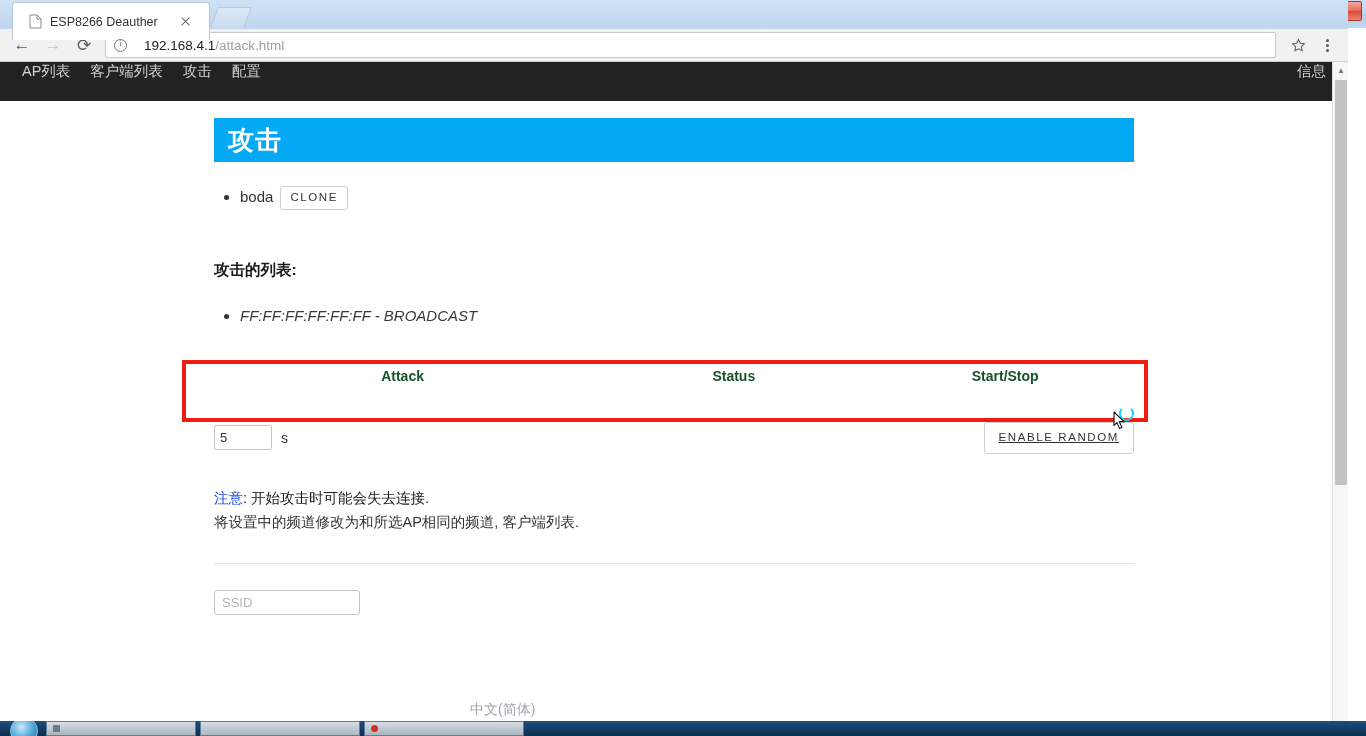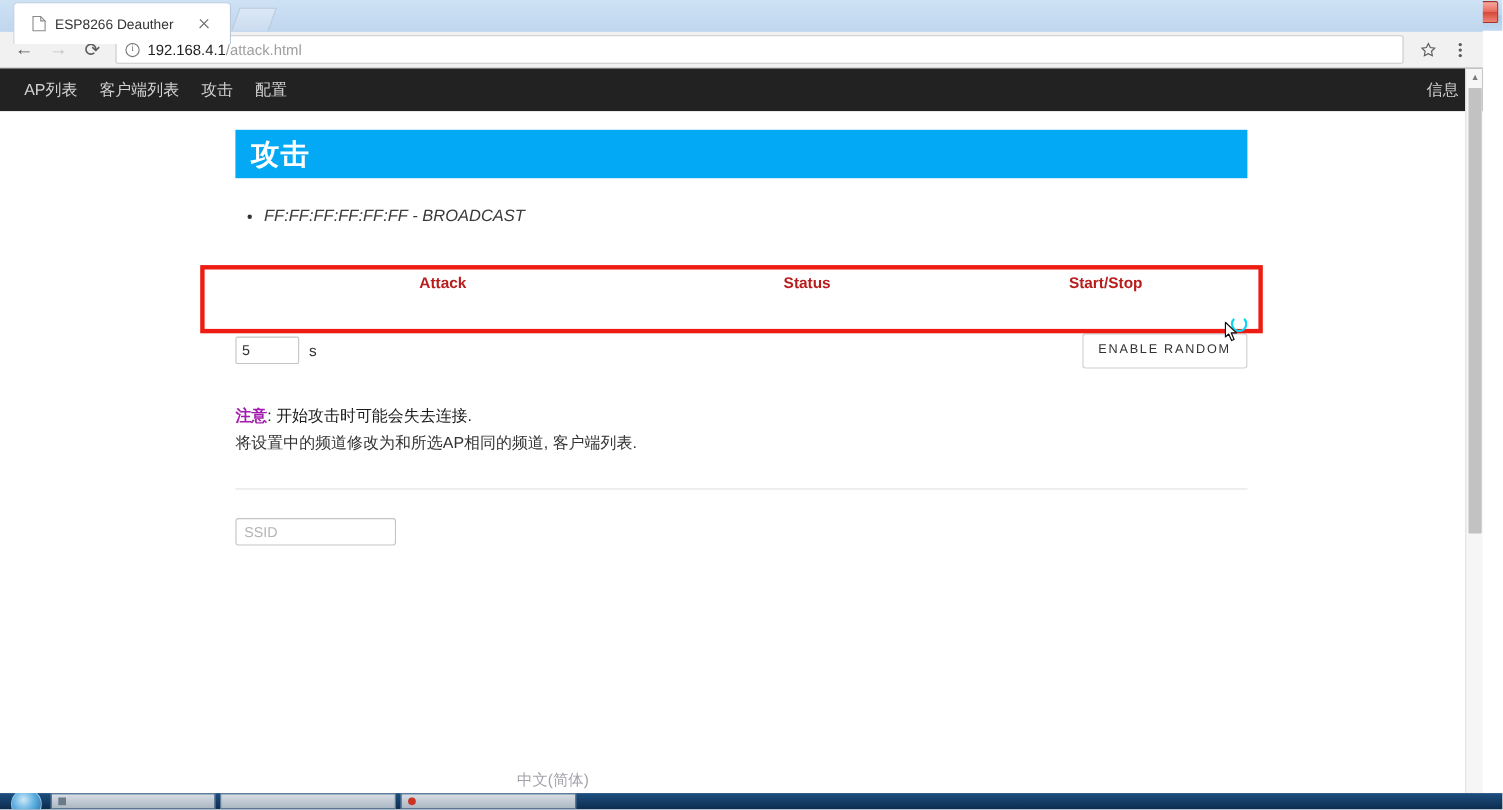--- a/index.html
+++ b/index.html
@@ -79,21 +79,21 @@
   }
   .navbtn {
     width: 28px; height: 28px; display: flex; align-items: center;
     justify-content: center; color: #5a5a5a; font-size: 17px; cursor: pointer;
     border-radius: 2px; user-select: none;
   }
   .navbtn.disabled { color: #c3c3c3; }
   .omnibox {
     flex: 1; height: 26px; margin: 0 6px 0 4px; background: #fff;
     border: 1px solid #c9c9c9; border-radius: 2px;
-    display: flex; align-items: center; padding: 0 8px; gap: 7px;
+    display: flex; align-items: center; padding: 0 8px; gap: 17px;
   }
   .info-circle {
     width: 13px; height: 13px; border: 1.3px solid #767676; border-radius: 50%;
     flex: 0 0 13px; position: relative;
   }
   .info-circle:after {
     content: "i"; position: absolute; left: 0; right: 0; top: -2px;
     text-align: center; font-size: 9px; color: #767676;
     font-family: "Liberation Serif", serif;
   }
@@ -105,21 +105,21 @@
   }
   .dots { display: flex; flex-direction: column; gap: 2px; }
   .dots i { width: 3px; height: 3px; background: #5a5a5a; border-radius: 50%; display: block; }
 
   
   .viewport {
     position: relative; height: 674px; background: #fff; overflow: hidden;
   }
 
   .topnav {
-    height: 39px; background: #222; display: flex; align-items: center;
+    height: 39px; background: #222; display: flex; align-items: flex-start;
     padding: 0 12px; color: #c8c8c8; font-size: 14.5px;
   }
   .topnav a {
     color: #d2d2d2; text-decoration: none; padding: 0 10px; cursor: pointer;
     white-space: nowrap;
   }
   .topnav .spacer { flex: 1; }
 
   .content { padding: 0; }
   .container { width: 920px; margin: 0 auto; padding-top: 17px; }
@@ -145,21 +145,21 @@
     font-size: 11.5px; letter-spacing: 1.6px; color: #333;
     cursor: pointer; vertical-align: middle; line-height: 1;
   }
 
   .mac-line { font-size: 15px; color: #3a3a3a; font-style: italic; }
 
   
   .atk-wrap { position: relative; margin-top: 37px; }
   table.atk { width: 100%; border-collapse: collapse; }
   table.atk th {
-    font-size: 14px; font-weight: bold; color: #b91c1c;
+    font-size: 14px; font-weight: bold; color: #14532d;
     padding: 0 0 8px 0; text-align: center; margin-top: 40px;
   }
   table.atk th.c1 { width: 41%; }
   table.atk th.c2 { width: 31%; }
   table.atk th.c3 { width: 28%; }
   table.atk td { text-align: center; height: 33px; font-size: 14px; color: #333; }
   tr.active { background: #03a9f4; }
   tr.active td { color: #14304a; }
   .status-red { color: #d6453a; font-size: 13.5px; }
   .status-ready { color: #5fa05f; font-size: 13.5px; }
@@ -188,25 +188,25 @@
   .num-input {
     width: 58px; height: 25px; border: 1px solid #c4c4c4; border-radius: 2px;
     padding: 0 5px; font-size: 13px; color: #333; background: #fff;
     font-family: "Liberation Sans", sans-serif;
   }
   .unit { margin-left: 9px; font-size: 14px; color: #333; }
   .rand-row .spacer { flex: 1; }
   .btn-rand {
     padding: 9px 14px; border: 1px solid #cfcfcf; border-radius: 3px;
     background: #fff; font-size: 11.5px; letter-spacing: 1.6px;
-    color: #333; cursor: pointer; line-height: 1;
+    color: #333; cursor: pointer; line-height: 1; text-decoration: underline;
   }
 
   .warn { margin-top: 32px; font-size: 14.5px; color: #1a1a1a; line-height: 24px; }
-  .warn b { color: #a21caf; font-weight: bold; }
+  .warn b { color: #1d4ed8; font-weight: normal; }
   .warn .l2 { color: #333; }
 
   hr.sep { border: none; border-top: 1px solid #e2e2e2; margin: 29px 0 0 0; }
 
   .wifi-row { display: flex; align-items: center; margin-top: 26px; }
   .ssid-input {
     width: 146px; height: 25px; border: 1px solid #c4c4c4; border-radius: 3px;
     padding: 0 7px; font-size: 13px; color: #333; background: #fff;
     font-family: "Liberation Sans", sans-serif;
   }
@@ -334,21 +334,25 @@
         <a>配置</a>
         <span class="spacer"></span>
         <a>信息</a>
       </div>
 
       <div class="content">
         <div class="container">
 
           <div class="banner">攻击</div>
 
-
+          <ul class="plain">
+            <li><span>boda</span><span class="btn-sm">CLONE</span></li>
+          </ul>
+
+          <h3 class="sect" style="margin-top:48px">攻击的列表:</h3>
           <ul class="plain">
             <li><span class="mac-line">FF:FF:FF:FF:FF:FF - BROADCAST</span></li>
           </ul>
 
           <div class="atk-wrap">
             <table class="atk">
               <thead>
                 <tr>
                   <th class="c1">Attack</th>
                   <th class="c2">Status</th>

